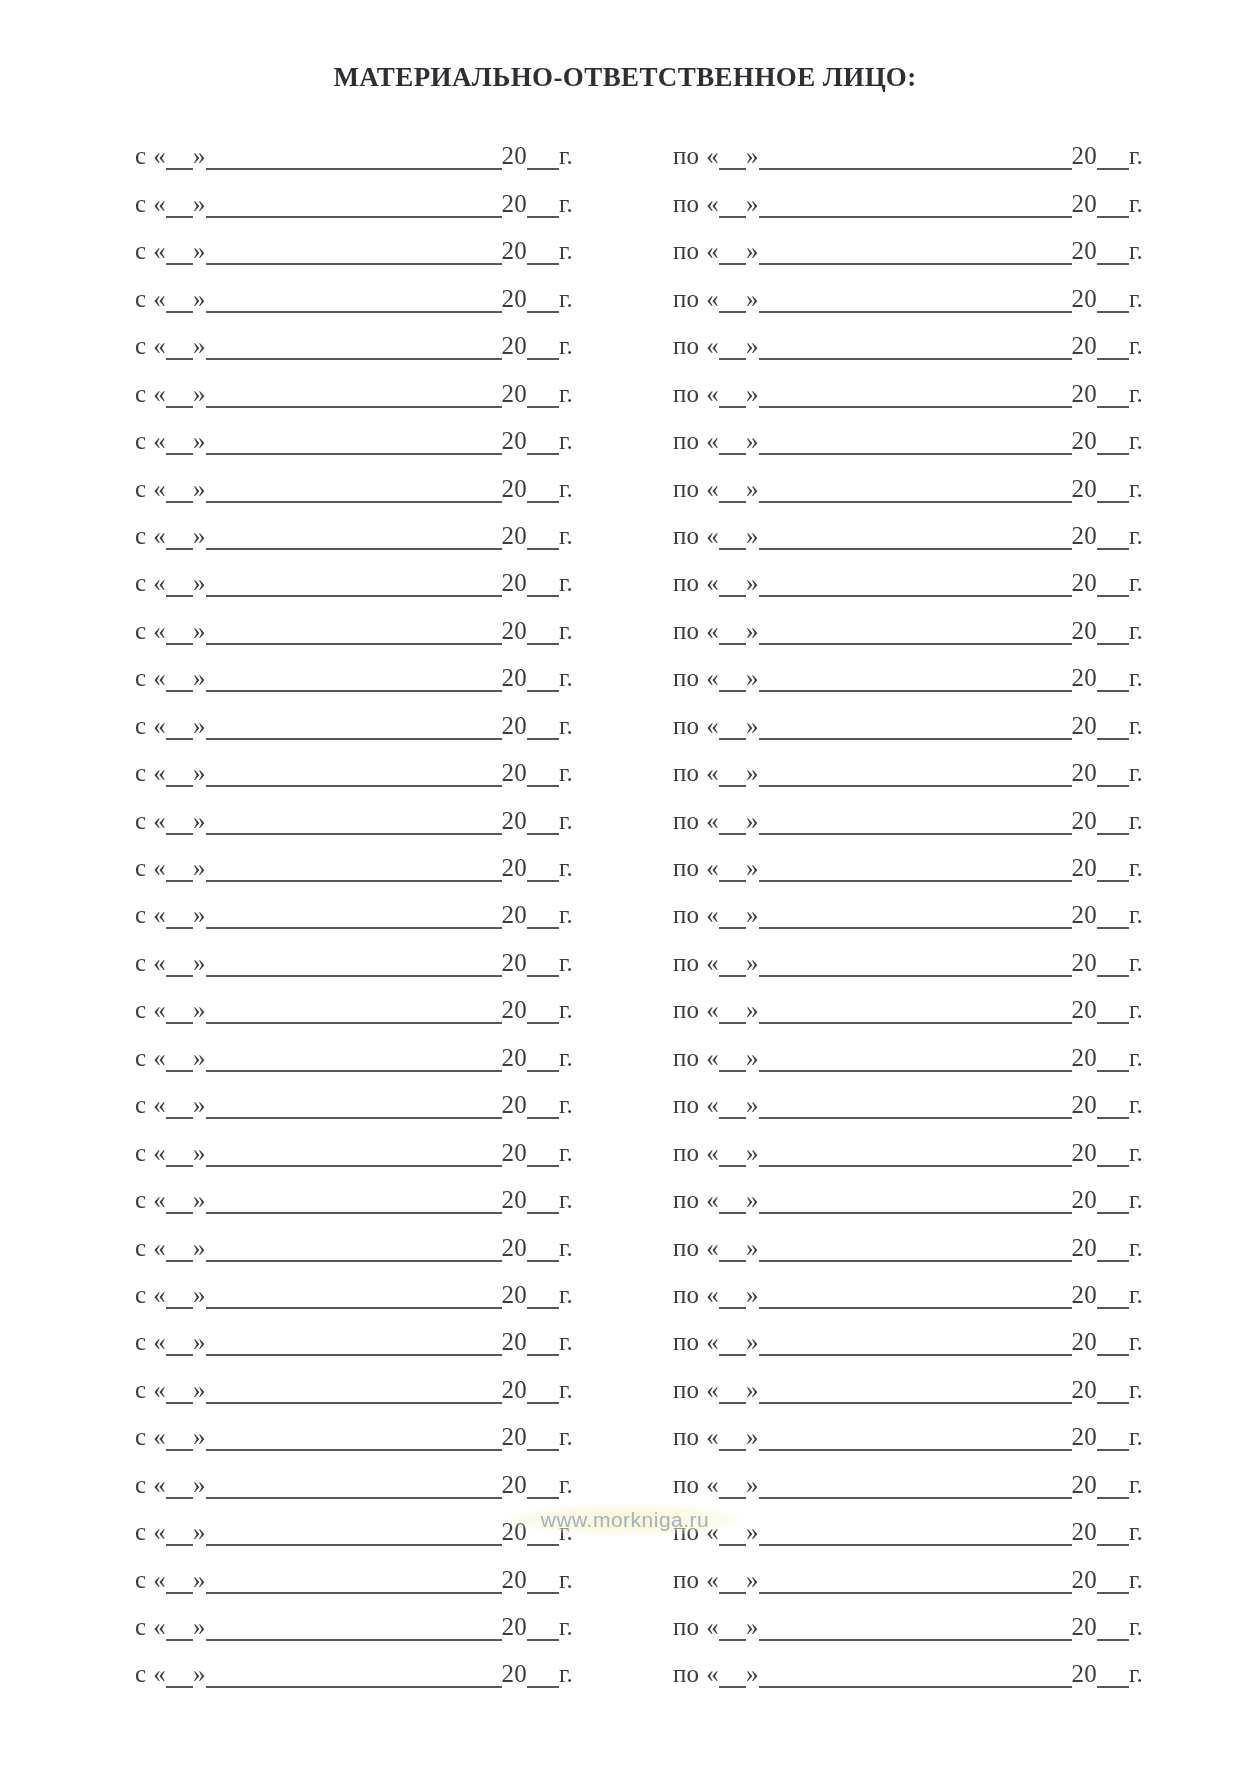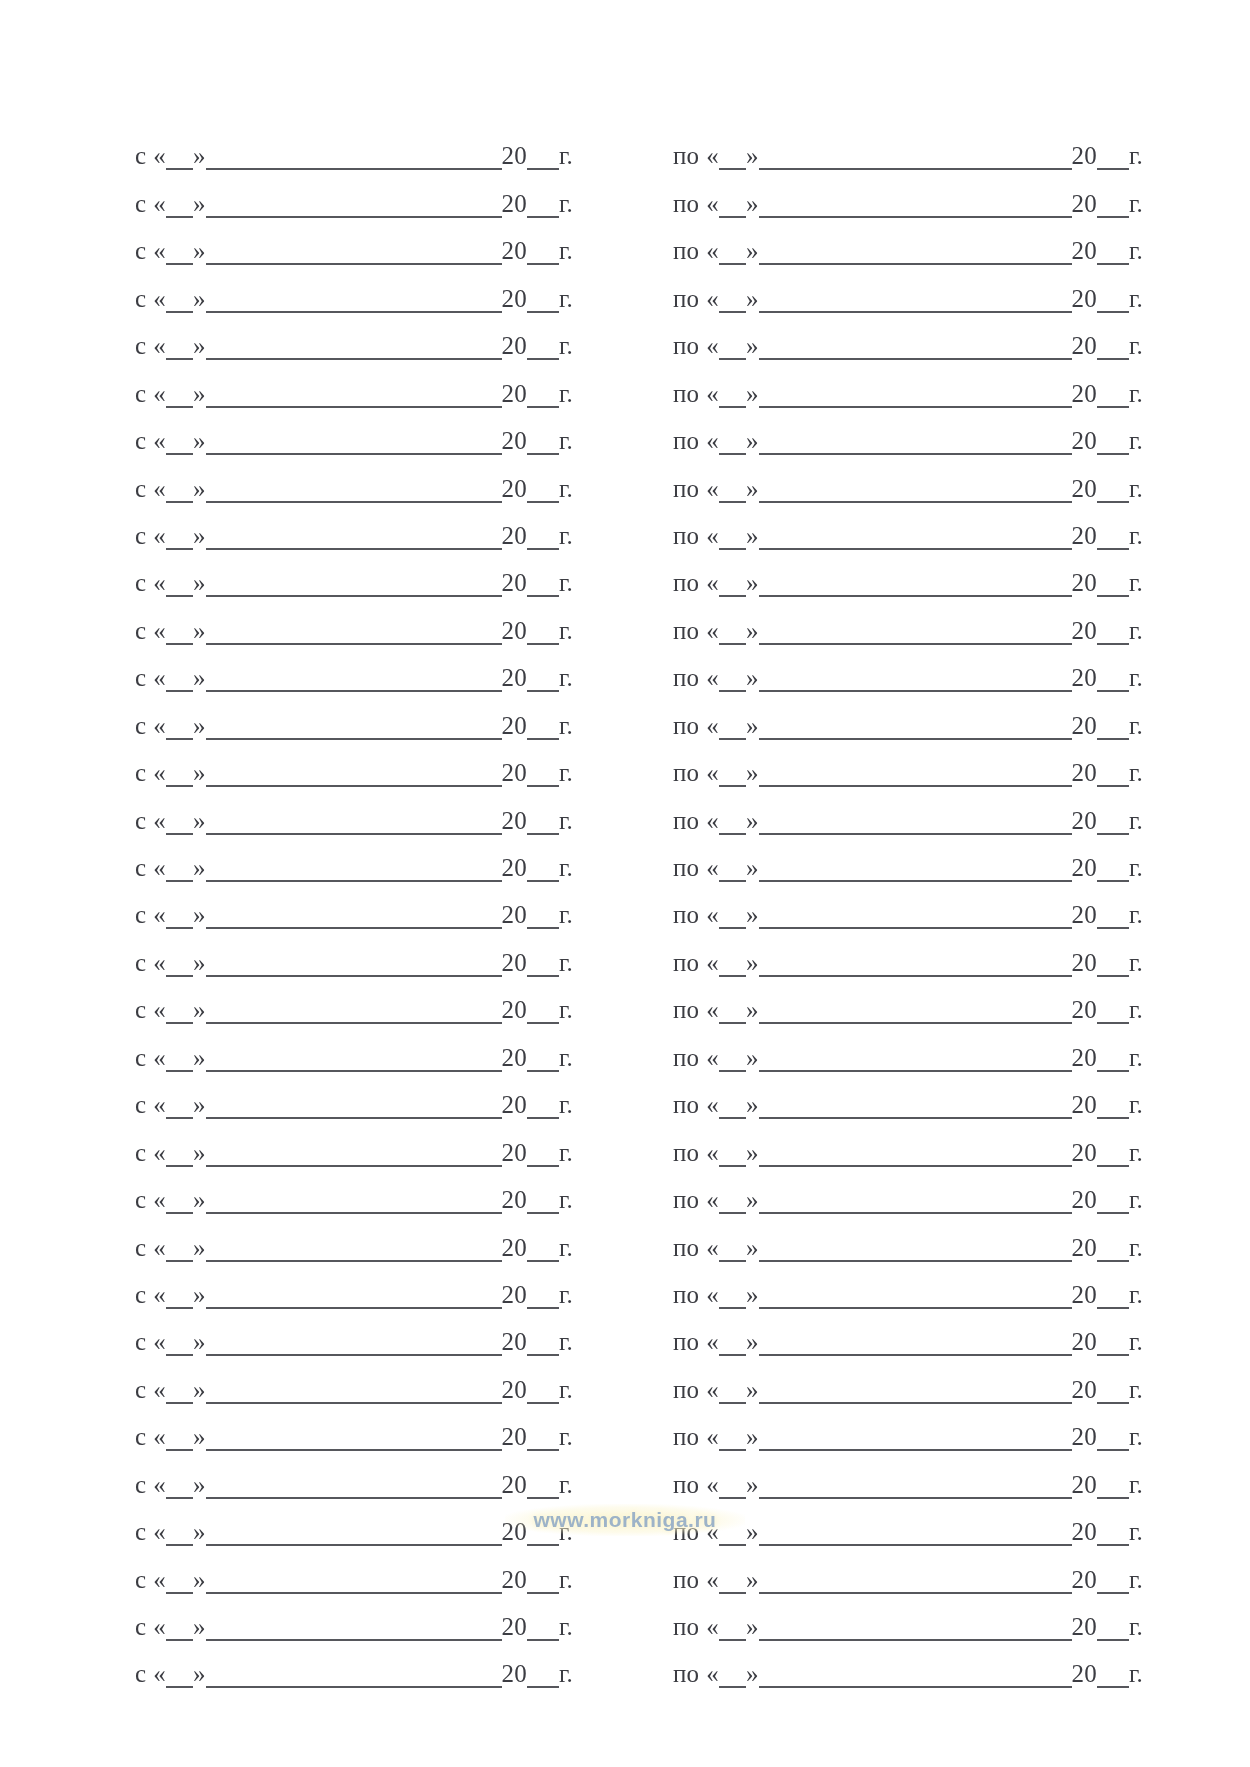--- a/index.html
+++ b/index.html
@@ -81,31 +81,32 @@
     justify-content: center;
     background: radial-gradient(ellipse at center,
                 rgba(250, 243, 200, 0.75) 0%,
                 rgba(250, 243, 200, 0.35) 55%,
                 rgba(250, 243, 200, 0) 75%);
     pointer-events: none;
   }
   .watermark span {
     font-family: "Liberation Sans", "DejaVu Sans", sans-serif;
     font-size: 21px;
-    font-weight: bold;
+    font-weight: normal;
     letter-spacing: 0.5px;
     color: #9db3c8;
     text-shadow: 0 0 3px #fdf8d8, 0 0 6px #faf3cc;
   }
 </style>
 </head>
 <body>
 
 <div class="page">
 
+  <div class="doc-title">МАТЕРИАЛЬНО-ОТВЕТСТВЕННОЕ ЛИЦО:</div>
 
   <div class="col col-from">
   <div class="date-row">
     <span class="prefix">с</span>
     <span class="quote">«</span>
     <span class="blank day-blank"></span>
     <span class="quote">»</span>
     <span class="blank name-blank"></span>
     <span>20</span>
     <span class="blank year-blank"></span>

